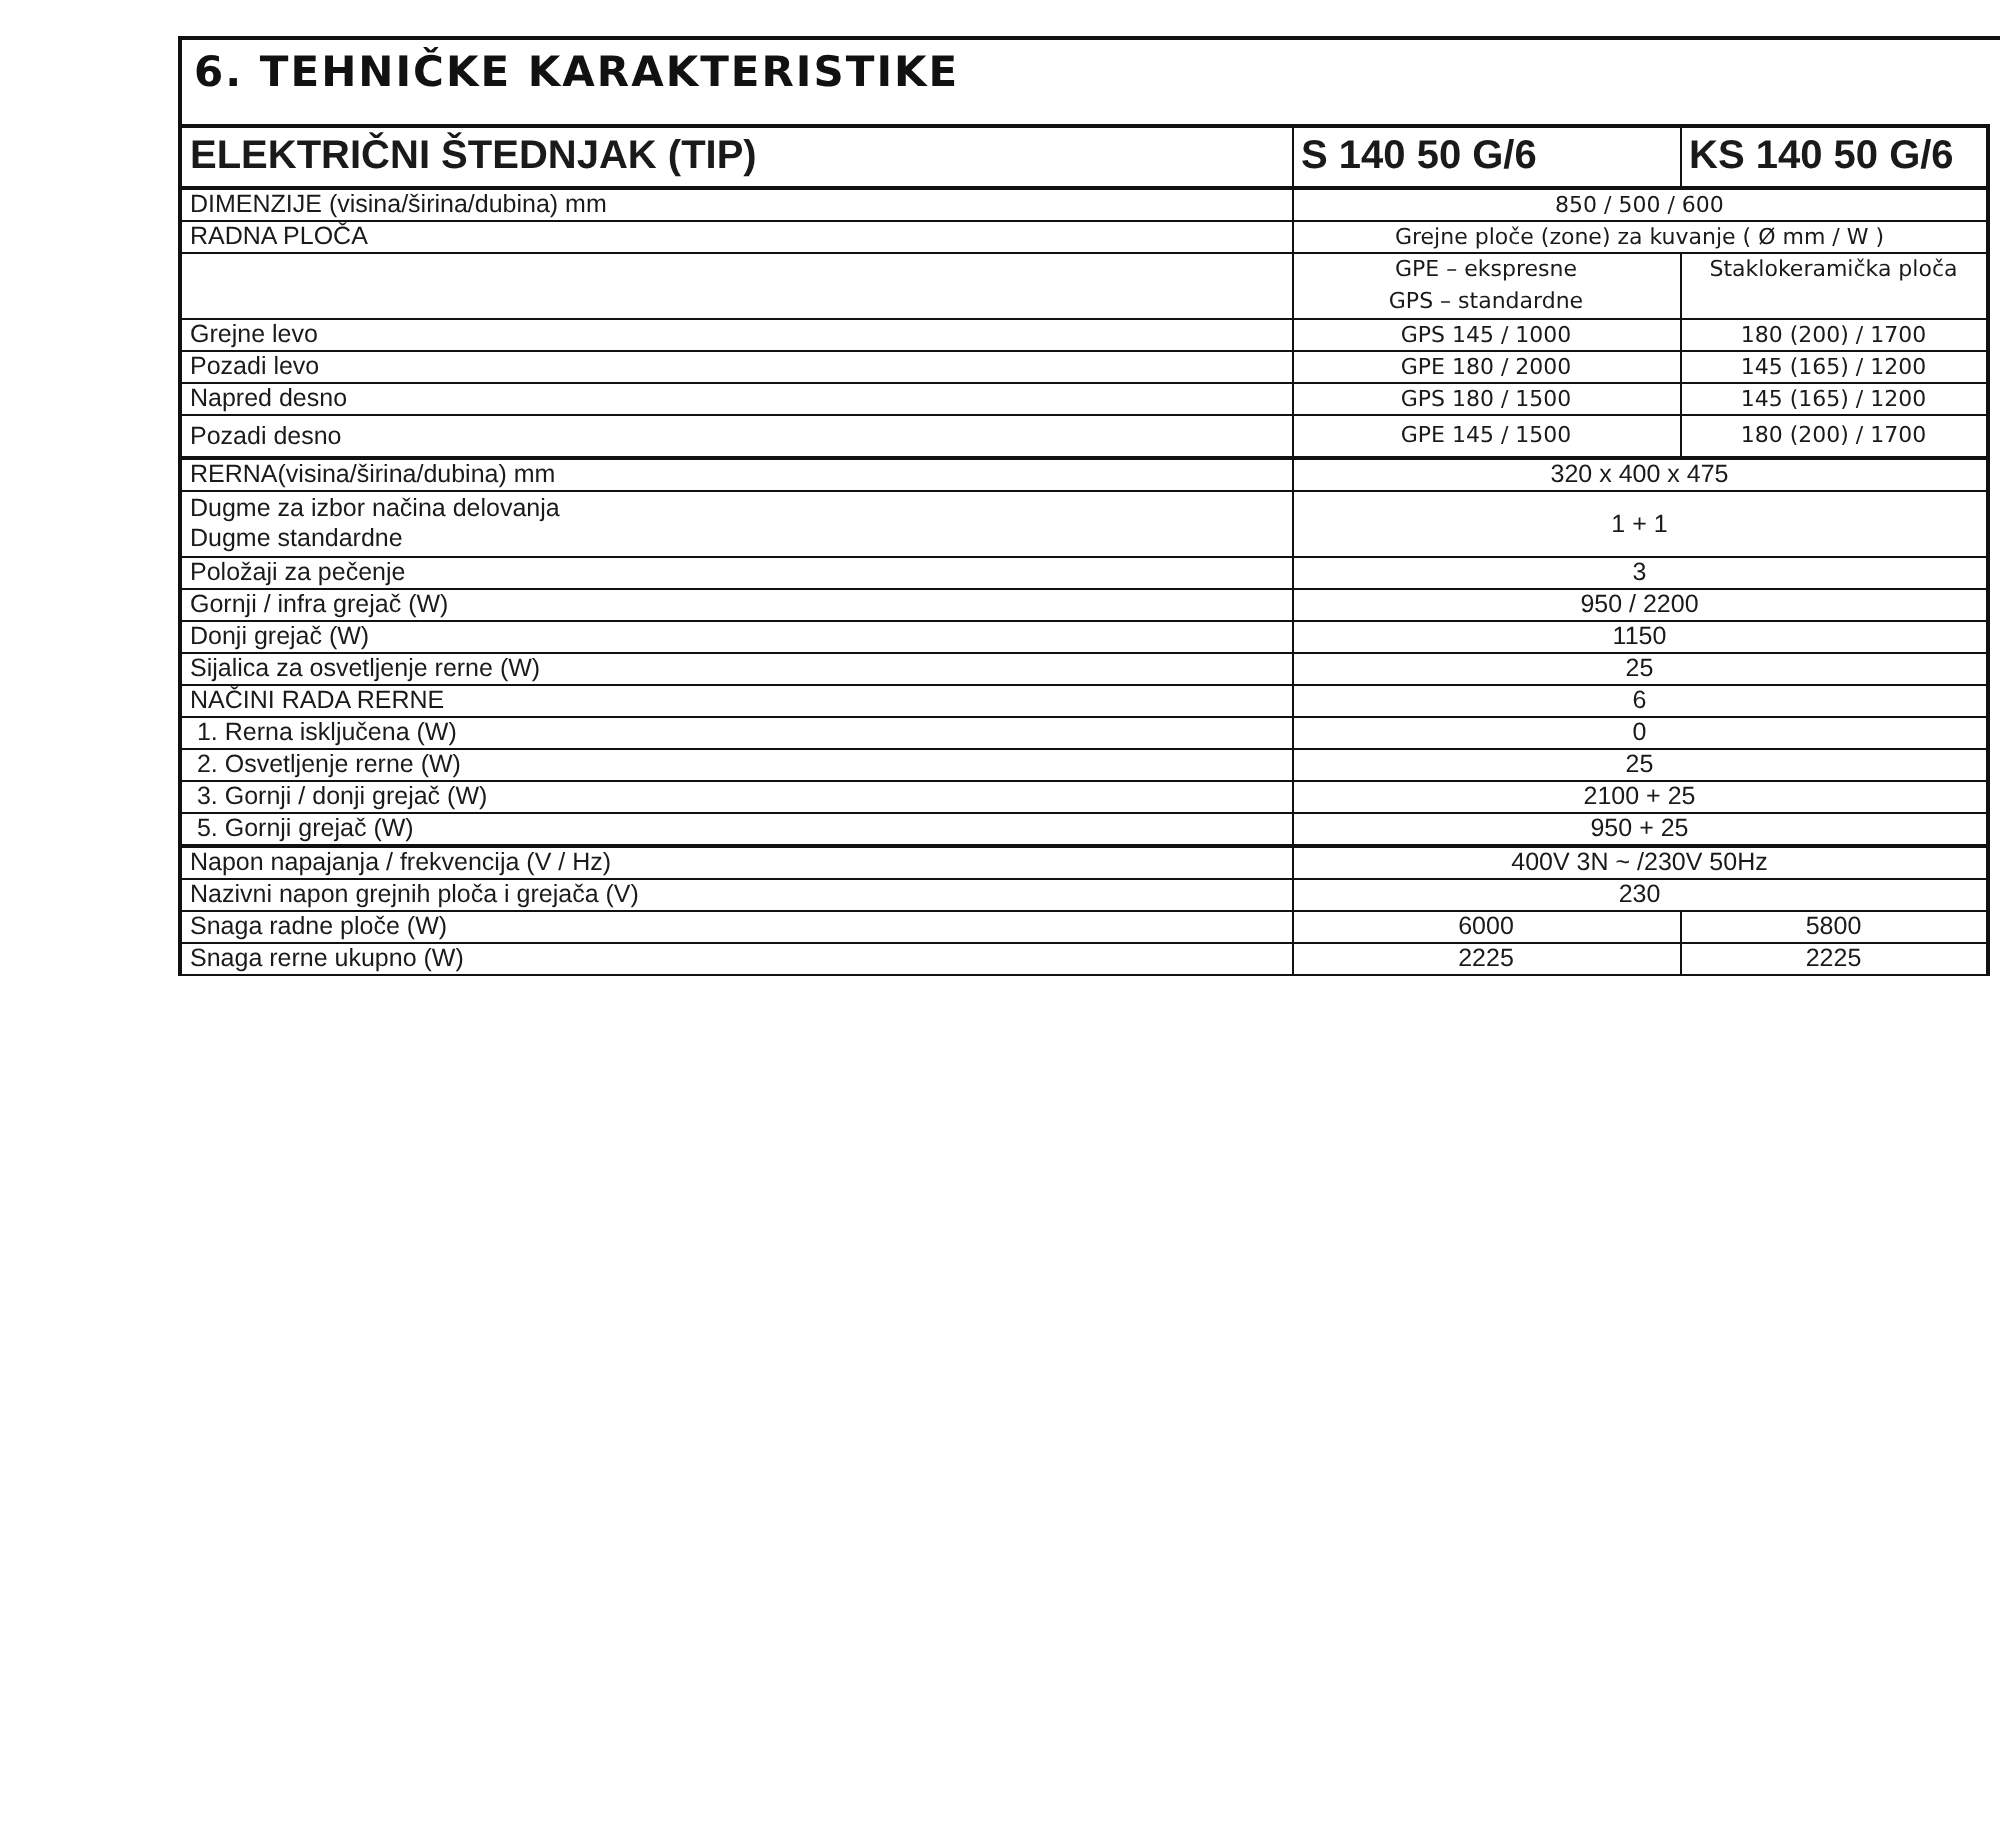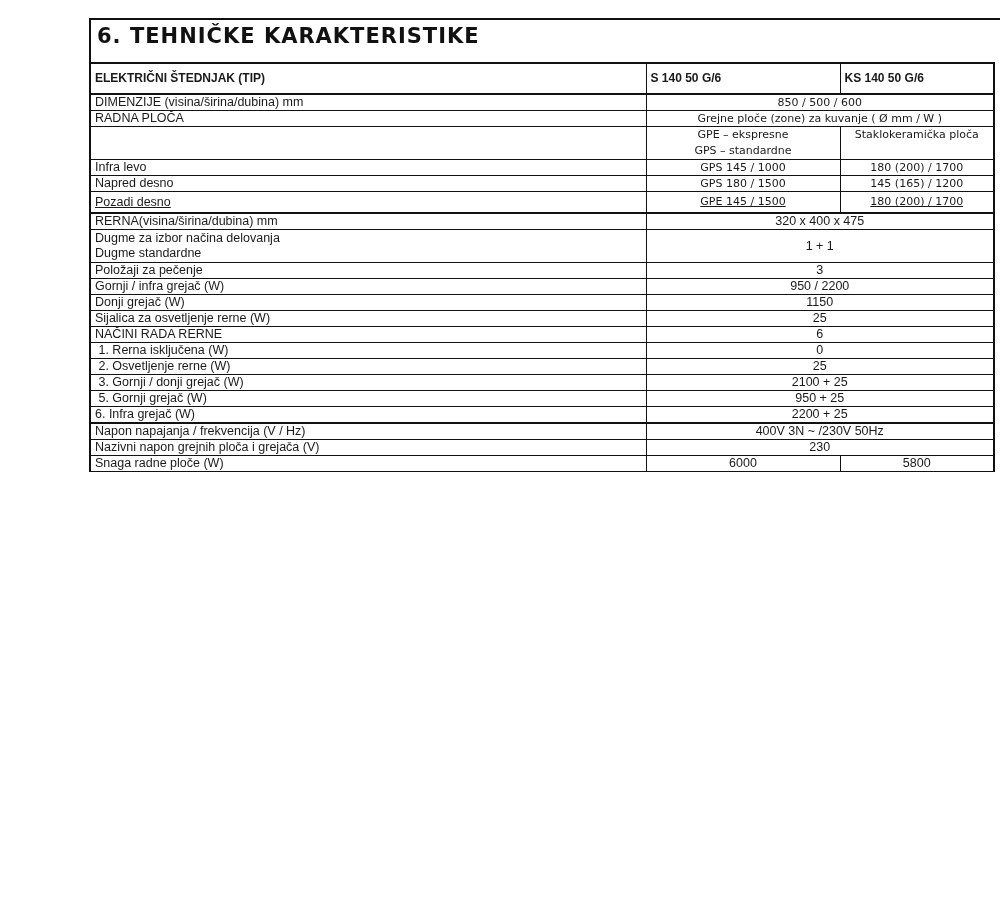--- a/index.html
+++ b/index.html
@@ -5,25 +5,25 @@
   html, body { margin: 0; padding: 0; background: #ffffff; }
   body { width: 1000px; height: 922px; position: relative; overflow: hidden; font-family: "Liberation Sans", sans-serif; color: #1a1a1a; }
   .sheet { position: absolute; left: 65px; top: 18px; width: 984px; margin-left: 24px; }
   .title-box { border: 2px solid #111; border-bottom: none; height: 44px; box-sizing: border-box; padding: 4px 0 0 6px; }
   .title { font-family: "DejaVu Sans", sans-serif; font-weight: bold; font-size: 21px; letter-spacing: 1px; color: #111; }
   table { border-collapse: collapse; width: 904px; table-layout: fixed; font-size: 12.5px; }
   td { border: 1px solid #111; padding: 0 4px; height: 15px; line-height: 15px; white-space: nowrap; overflow: hidden; }
   td.lbl { text-align: left; }
   td.val { text-align: center; }
   tr.hdr td { height: 29px; font-weight: bold; font-size: 14px; border-top: 2px solid #111; border-bottom: 2px solid #111; font-family: "DejaVu Sans", sans-serif; }
-  tr.hdr td.lbl { font-family: "Liberation Sans", sans-serif; font-size: 12px; }
+  tr.hdr td.lbl { font-family: "Liberation Sans", sans-serif; font-size: 20px; }
   .outer-left { border-left: 2px solid #111 !important; }
   .outer-right { border-right: 2px solid #111 !important; }
   tr.bold td { font-weight: normal; }
-  tr.tall td { height: 20px; line-height: 20px; text-decoration: underline; }
+  tr.tall td { height: 20px; line-height: 20px; }
   tr.two td { height: 32px; line-height: 15px; }
   tr.thick-top td { border-top: 2px solid #111; }
   tr.last td { border-bottom: 2px solid #111; }
   .dj { font-family: "DejaVu Sans", sans-serif; font-size: 11px; }
   .zones td.val { vertical-align: top; line-height: 16px; }
 </style>
 </head>
 <body>
 
 <div class="sheet">
@@ -53,23 +53,28 @@
     </tr>
     <tr class="two zones">
       <td class="lbl outer-left"></td>
       <td class="val dj" colspan="2">
         <div>GPE – ekspresne</div>
         <div>GPS – standardne</div>
       </td>
       <td class="val dj outer-right">Staklokeramička ploča</td>
     </tr>
     <tr>
-      <td class="lbl outer-left">Infra levo</td>
+      <td class="lbl outer-left">Grejne levo</td>
       <td class="val dj" colspan="2">GPS 145 / 1000</td>
       <td class="val dj outer-right">180 (200) / 1700</td>
+    </tr>
+    <tr>
+      <td class="lbl outer-left">Pozadi levo</td>
+      <td class="val dj" colspan="2">GPE 180 / 2000</td>
+      <td class="val dj outer-right">145 (165) / 1200</td>
     </tr>
     <tr>
       <td class="lbl outer-left">Napred desno</td>
       <td class="val dj" colspan="2">GPS 180 / 1500</td>
       <td class="val dj outer-right">145 (165) / 1200</td>
     </tr>
     <tr class="tall">
       <td class="lbl outer-left">Pozadi desno</td>
       <td class="val dj" colspan="2">GPE  145 / 1500</td>
       <td class="val dj outer-right">180 (200) / 1700</td>
@@ -114,32 +119,33 @@
       <td class="val outer-right" colspan="3">25</td>
     </tr>
     <tr>
       <td class="lbl outer-left" style="white-space:pre"> 3. Gornji / donji grejač (W)</td>
       <td class="val outer-right" colspan="3">2100 + 25</td>
     </tr>
     <tr>
       <td class="lbl outer-left" style="white-space:pre"> 5. Gornji grejač (W)</td>
       <td class="val outer-right" colspan="3">950 + 25</td>
     </tr>
-    <tr>
-      <td class="lbl outer-left">6. Infra grejač (W)</td>
-      <td class="val outer-right" colspan="3">2200 + 25</td>
-    </tr>
     <tr class="bold thick-top">
       <td class="lbl outer-left">Napon napajanja / frekvencija (V / Hz)</td>
       <td class="val outer-right" colspan="3" style="font-weight:normal">400V 3N ~ /230V 50Hz</td>
     </tr>
     <tr class="bold">
       <td class="lbl outer-left">Nazivni napon grejnih ploča i grejača (V)</td>
       <td class="val outer-right" colspan="3" style="font-weight:normal">230</td>
     </tr>
     <tr class="bold">
       <td class="lbl outer-left">Snaga radne ploče (W)</td>
       <td class="val" colspan="2" style="font-weight:normal">6000</td>
       <td class="val outer-right" style="font-weight:normal">5800</td>
     </tr>
+    <tr class="bold">
+      <td class="lbl outer-left">Snaga rerne ukupno (W)</td>
+      <td class="val" colspan="2" style="font-weight:normal">2225</td>
+      <td class="val outer-right" style="font-weight:normal">2225</td>
+    </tr>
   </tbody>
     </table>
 </div>
 
 </body></html>

